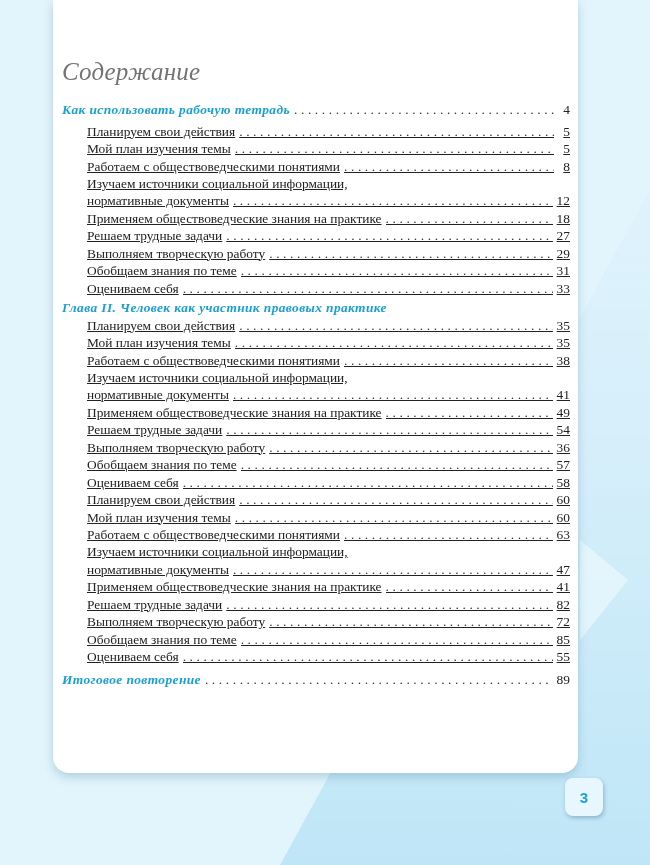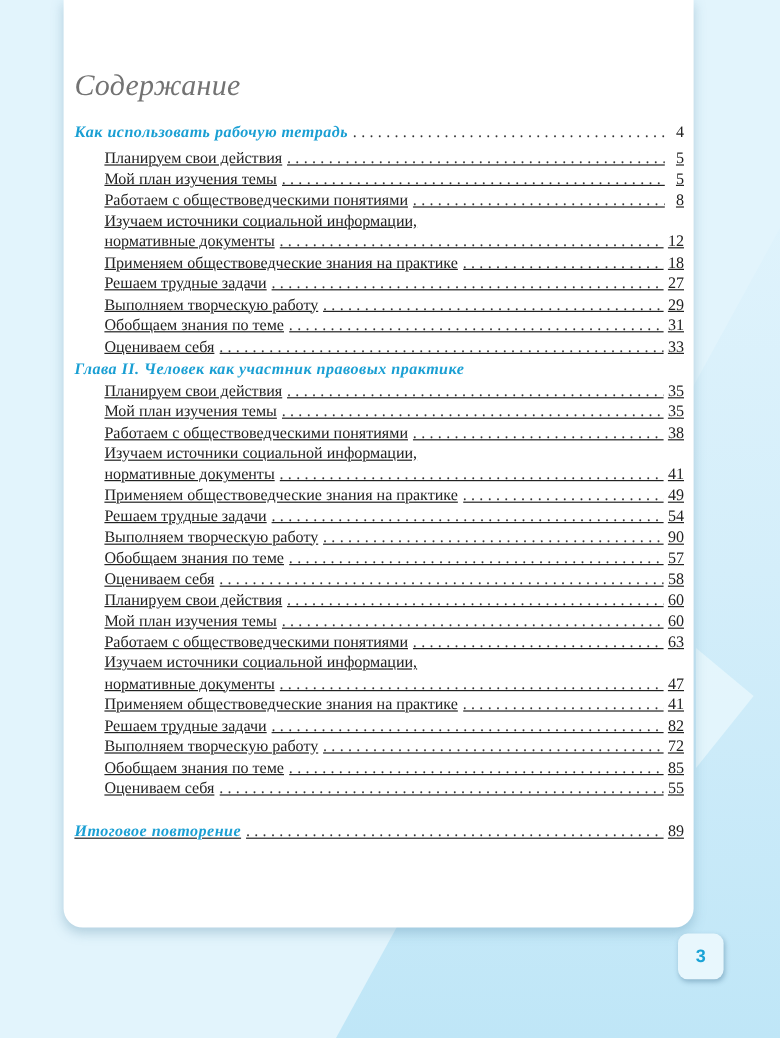--- a/index.html
+++ b/index.html
@@ -34,21 +34,21 @@
     letter-spacing: 3.6px; color: #333;
   }
   .row .page { flex: 0 0 auto; text-align: right; min-width: 12px; }
   .row.heading .label {
     font-weight: bold; font-style: italic; color: #1a9fd3; font-size: 13.4px;
     letter-spacing: 0.4px;
   }
   .row.top-item { margin-bottom: 4px; }
   .row.chapter { margin-top: 1px; height: 18.5px; }
   .row.cont { height: 17px; }
-  .gap-before { margin-top: 18px; text-decoration: underline; }
+  .gap-before { margin-top: 5px; }
   .page-badge {
     position: absolute; left: 565px; top: 778px; width: 38px; height: 38px;
     background: #e8f7fd; border-radius: 8px;
     box-shadow: 1px 2px 4px rgba(70,120,150,0.45);
     display: flex; align-items: center; justify-content: center;
     font-family: "Liberation Sans", "DejaVu Sans", sans-serif;
     font-weight: bold; font-size: 15px; color: #1aa3d6;
   }
 </style>
 </head>
@@ -152,21 +152,21 @@
       <span class="page">49</span>
     </div>
   <div class="row sub">
       <span class="label">Решаем трудные задачи</span>
       <span class="leader">.........................................................................</span>
       <span class="page">54</span>
     </div>
   <div class="row sub">
       <span class="label">Выполняем творческую работу</span>
       <span class="leader">.........................................................................</span>
-      <span class="page">90</span>
+      <span class="page">36</span>
     </div>
   <div class="row sub">
       <span class="label">Обобщаем знания по теме</span>
       <span class="leader">.........................................................................</span>
       <span class="page">57</span>
     </div>
   <div class="row sub">
       <span class="label">Оцениваем себя</span>
       <span class="leader">.........................................................................</span>
       <span class="page">58</span>

